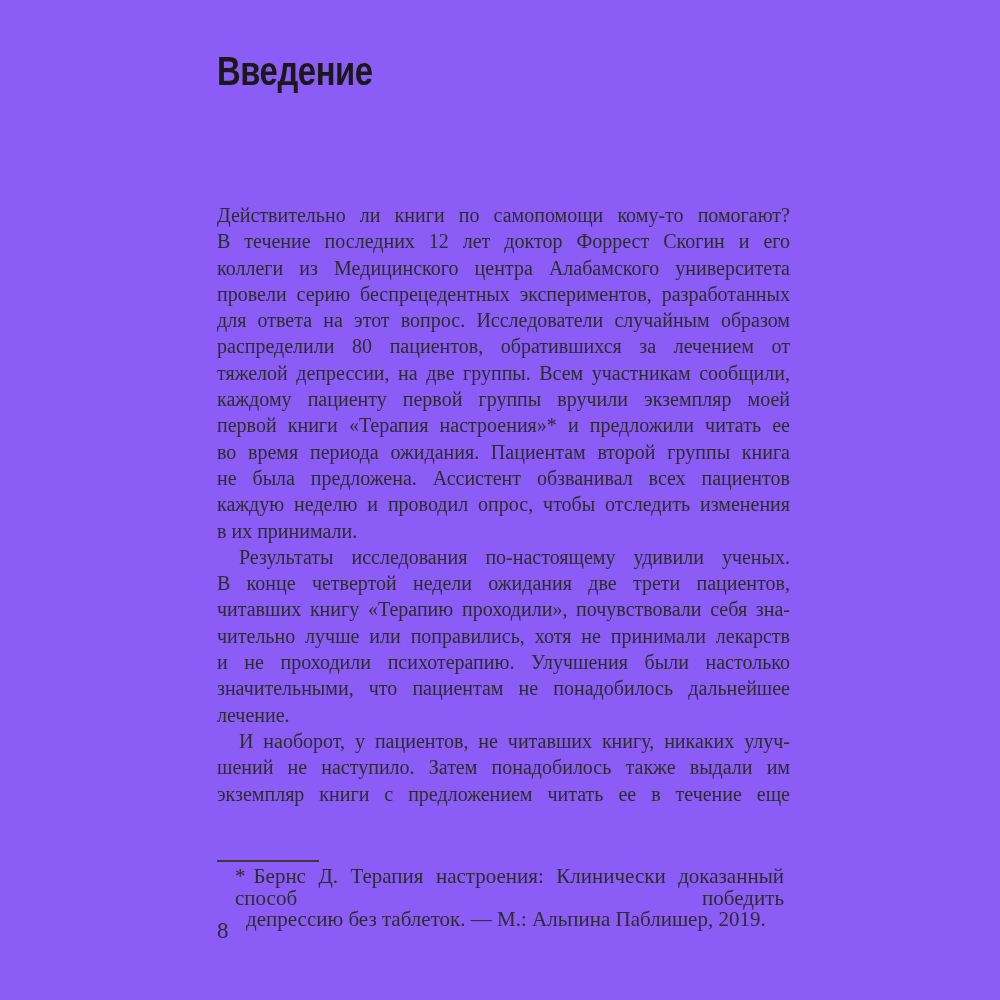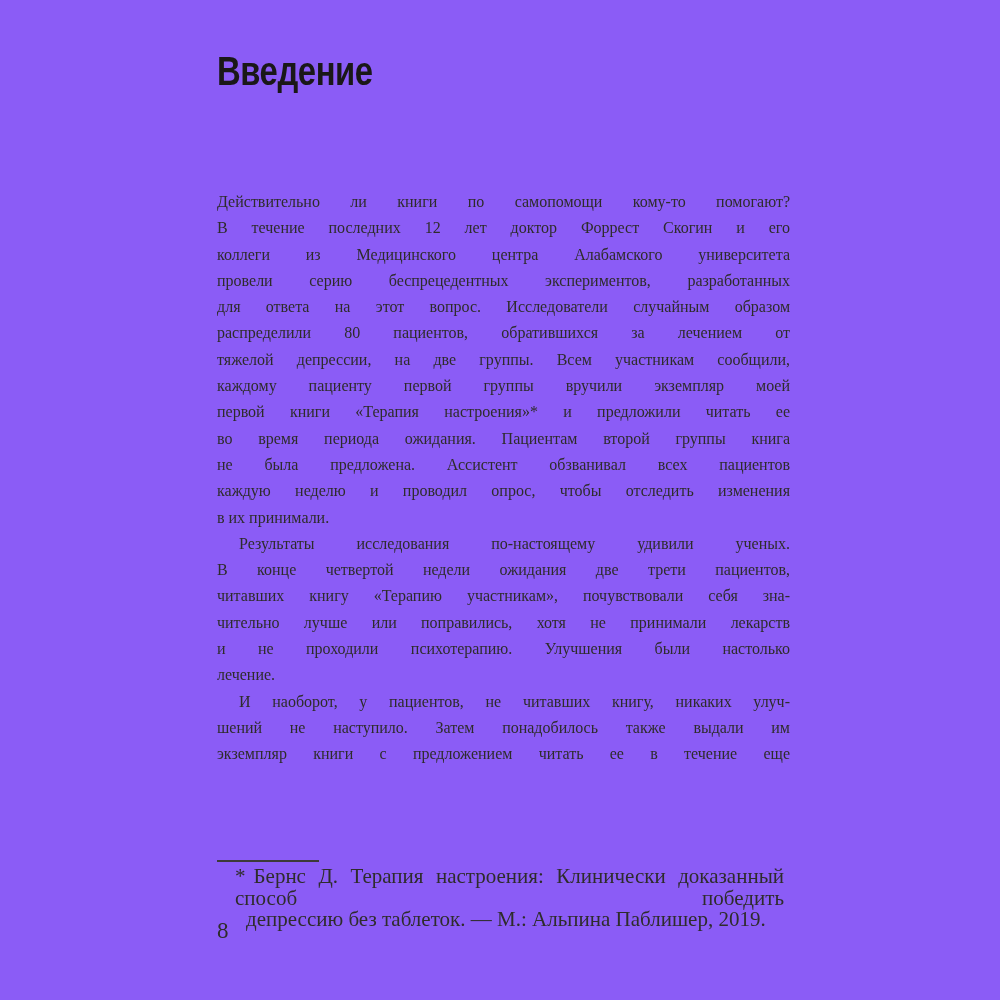--- a/index.html
+++ b/index.html
@@ -30,23 +30,23 @@
     letter-spacing: -0.5px;
     color: var(--title-ink);
     transform: scaleX(0.82);
     transform-origin: left top;
     white-space: nowrap;
   }
 
   .body-text {
     position: absolute;
     left: 217px;
-    top: 189px;
+    top: 202px;
     width: 573px;
-    font-size: 16px;
+    font-size: 20px;
     line-height: 26.3px;
     color: var(--ink);
   }
 
   .para { margin: 0; padding: 0; }
 
   .line {
     text-align: justify;
     text-align-last: justify;
     overflow: hidden;
@@ -110,23 +110,24 @@
         <div class="line">каждому пациенту первой группы вручили экземпляр моей</div>
         <div class="line">первой книги «Терапия настроения»* и предложили читать ее</div>
         <div class="line">во время периода ожидания. Пациентам второй группы книга</div>
         <div class="line">не была предложена. Ассистент обзванивал всех пациентов</div>
         <div class="line">каждую неделю и проводил опрос, чтобы отследить изменения</div>
         <div class="line last">в их принимали.</div>
       </div>
       <div class="para">
         <div class="line indent">Результаты исследования по-настоящему удивили ученых.</div>
         <div class="line">В конце четвертой недели ожидания две трети пациентов,</div>
-        <div class="line">читавших книгу «Терапию участникам», почувствовали себя зна-</div>
+        <div class="line">читавших книгу «Терапию проходили», почувствовали себя зна-</div>
         <div class="line">чительно лучше или поправились, хотя не принимали лекарств</div>
         <div class="line">и не проходили психотерапию. Улучшения были настолько</div>
+        <div class="line">значительными, что пациентам не понадобилось дальнейшее</div>
         <div class="line last">лечение.</div>
       </div>
       <div class="para">
         <div class="line indent">И наоборот, у пациентов, не читавших книгу, никаких улуч-</div>
         <div class="line">шений не наступило. Затем понадобилось также выдали им</div>
         <div class="line">экземпляр книги с предложением читать ее в течение еще</div>
       </div>
     </main>
 
   <hr class="fn-rule">

